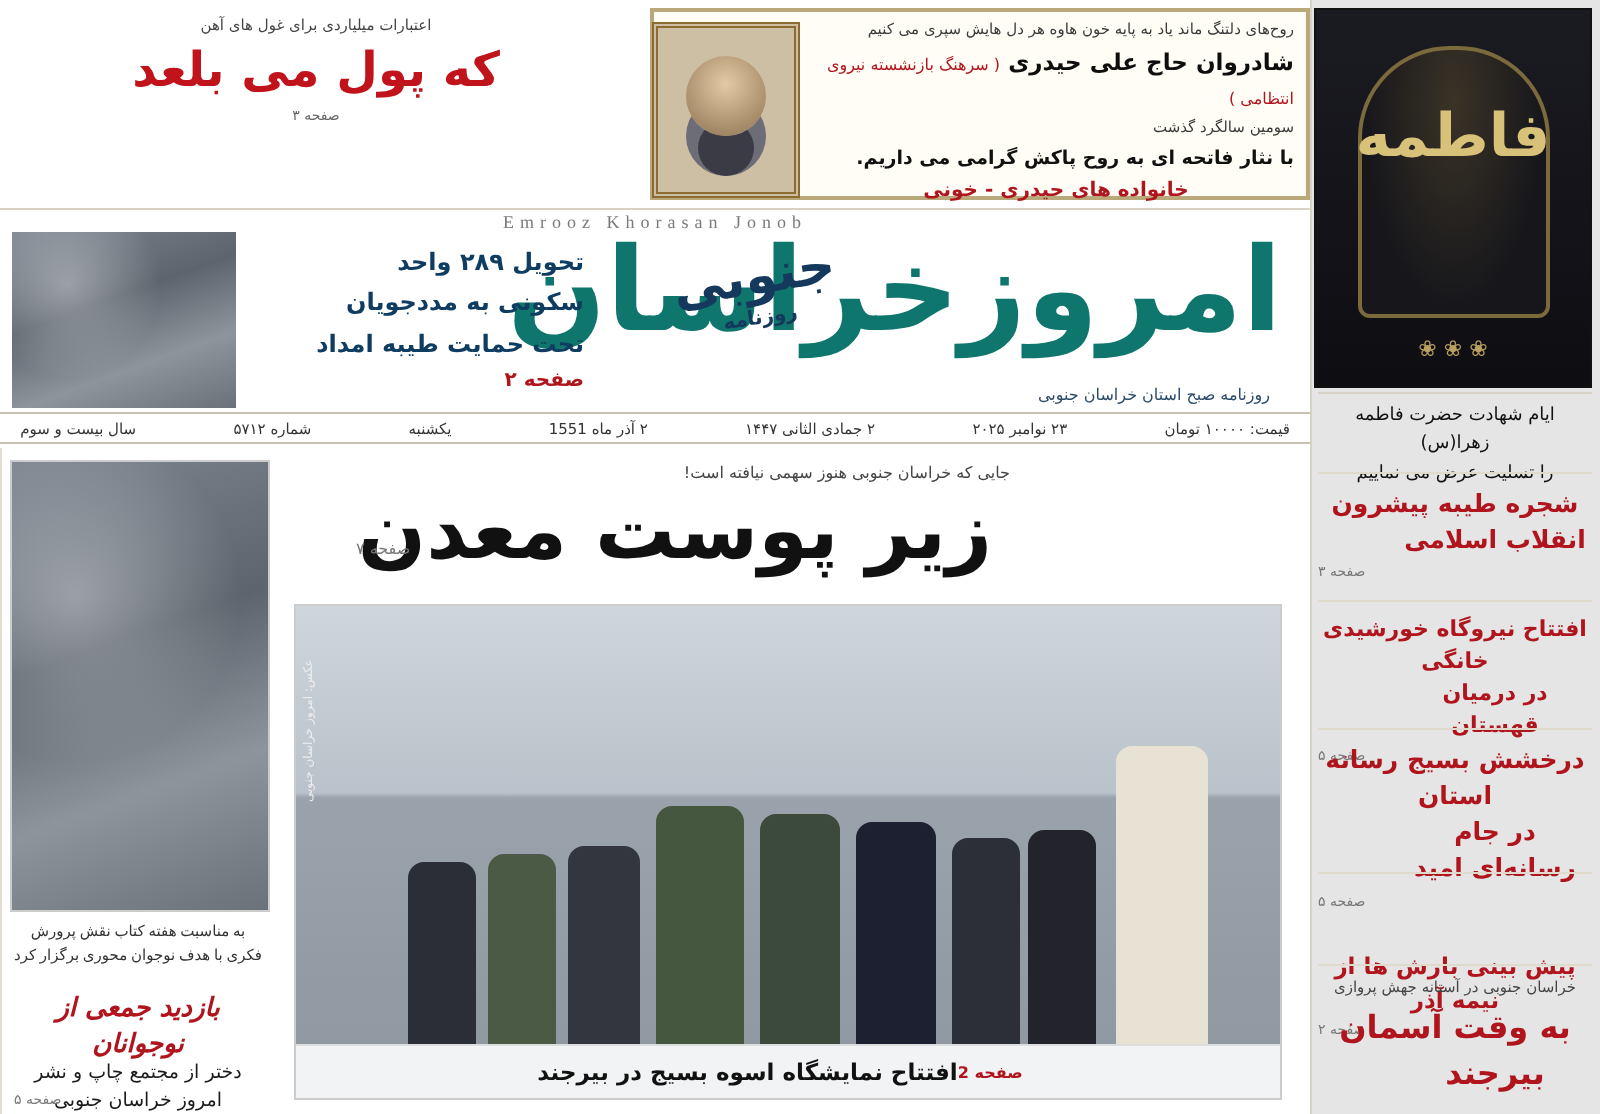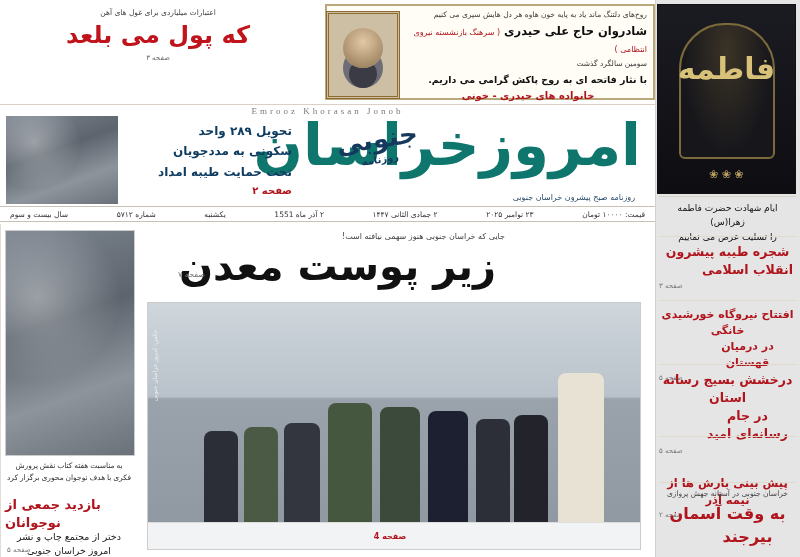--- a/index.html
+++ b/index.html
@@ -119,21 +119,21 @@
   .ph-people:before{
     background:
       linear-gradient(180deg,#cfd6dc 0%,#b9c2ca 38%,#9aa3ab 39%,#8e979f 100%);
   }
   .ph-people .fig{position:absolute;bottom:26px;border-radius:8px 8px 0 0;}
 
   
   .leftcol{position:absolute;left:0;top:224px;width:136px;height:333px;border-left:1px solid #e2ddd2;}
   .leftcol .pic{position:absolute;left:4px;top:6px;width:128px;height:224px;border:1px solid #ccc;}
   .leftcol .cap1{position:absolute;left:6px;top:236px;width:124px;font-size:7.5px;color:#333;text-align:center;line-height:1.6;font-family:Liberation Serif, serif;}
-  .leftcol .h2{position:absolute;left:4px;top:272px;width:128px;text-align:left;font-size:13px;font-weight:bold;color:#b0141c;line-height:1.35;}
+  .leftcol .h2{position:absolute;left:4px;top:272px;width:128px;text-align:center;font-size:13px;font-weight:bold;color:#b0141c;line-height:1.35;font-style:italic;}
   .leftcol .sub2{position:absolute;left:4px;top:306px;width:128px;text-align:center;font-size:9.5px;color:#1b1b1b;line-height:1.5;}
   .leftcol .pg{position:absolute;left:6px;bottom:3px;font-size:7px;color:#777;}
 
   
   .side{position:absolute;right:0;top:0;width:145px;height:557px;background:#e5e5e5;border-right:none;}
   .side:before{content:"";position:absolute;left:0;top:0;bottom:0;width:1px;background:#d8d2c6;}
   .banner{
     position:absolute;right:4px;top:4px;width:137px;height:188px;
     background:linear-gradient(180deg,#1b1b22,#0d0d12);overflow:hidden;border:1px solid #111;
   }
@@ -199,21 +199,21 @@
 
     <div class="masthead">
       <div class="mh-eng">Emrooz Khorasan Jonob</div>
 
       <div class="logo">
         <div class="big">امروزخراسان</div>
         <div class="jan">
           <span>جنوبی</span>
           <small>روزنامه</small>
         </div>
-        <div class="sub">روزنامه صبح پیشرون خراسان جنوبی</div>
+        <div class="sub">روزنامه صبح استان خراسان جنوبی</div>
       </div>
 
       <div class="mh-promo">
         <div class="pic photo"></div>
         <div class="txt">
           <div>تحویل ۲۸۹ واحد</div>
           <div>سکونی به مددجویان</div>
           <div>تحت حمایت طیبه امداد</div>
           <div class="last">صفحه ۲</div>
         </div>
@@ -240,21 +240,22 @@
         <div class="fig" style="right:36px;width:46px;height:150px;background:#e8e2d4;"></div>
         <div class="fig" style="right:92px;width:34px;height:108px;background:#23242b;"></div>
         <div class="fig" style="right:130px;width:34px;height:104px;background:#2c2f38;"></div>
         <div class="fig" style="right:172px;width:40px;height:112px;background:#1d2030;"></div>
         <div class="fig" style="right:220px;width:40px;height:116px;background:#3b4a3a;"></div>
         <div class="fig" style="right:268px;width:44px;height:120px;background:#46573f;"></div>
         <div class="fig" style="right:320px;width:36px;height:100px;background:#33363f;"></div>
         <div class="fig" style="right:362px;width:34px;height:96px;background:#4a5a45;"></div>
         <div class="fig" style="right:402px;width:34px;height:92px;background:#2b2e37;"></div>
         <div class="cap">
-          <span class="pgred">صفحه 4</span>
+          <span>افتتاح نمایشگاه اسوه بسیج در بیرجند</span>
+          <span class="pgred">صفحه 2</span>
         </div>
       </div>
     </div>
 
     <div class="leftcol">
       <div class="pic photo"></div>
       <div class="cap1">به مناسبت هفته کتاب نقش پرورش فکری با هدف نوجوان محوری برگزار کرد</div>
       <div class="h2">
         <div>بازدید جمعی از نوجوانان</div>
       </div>

